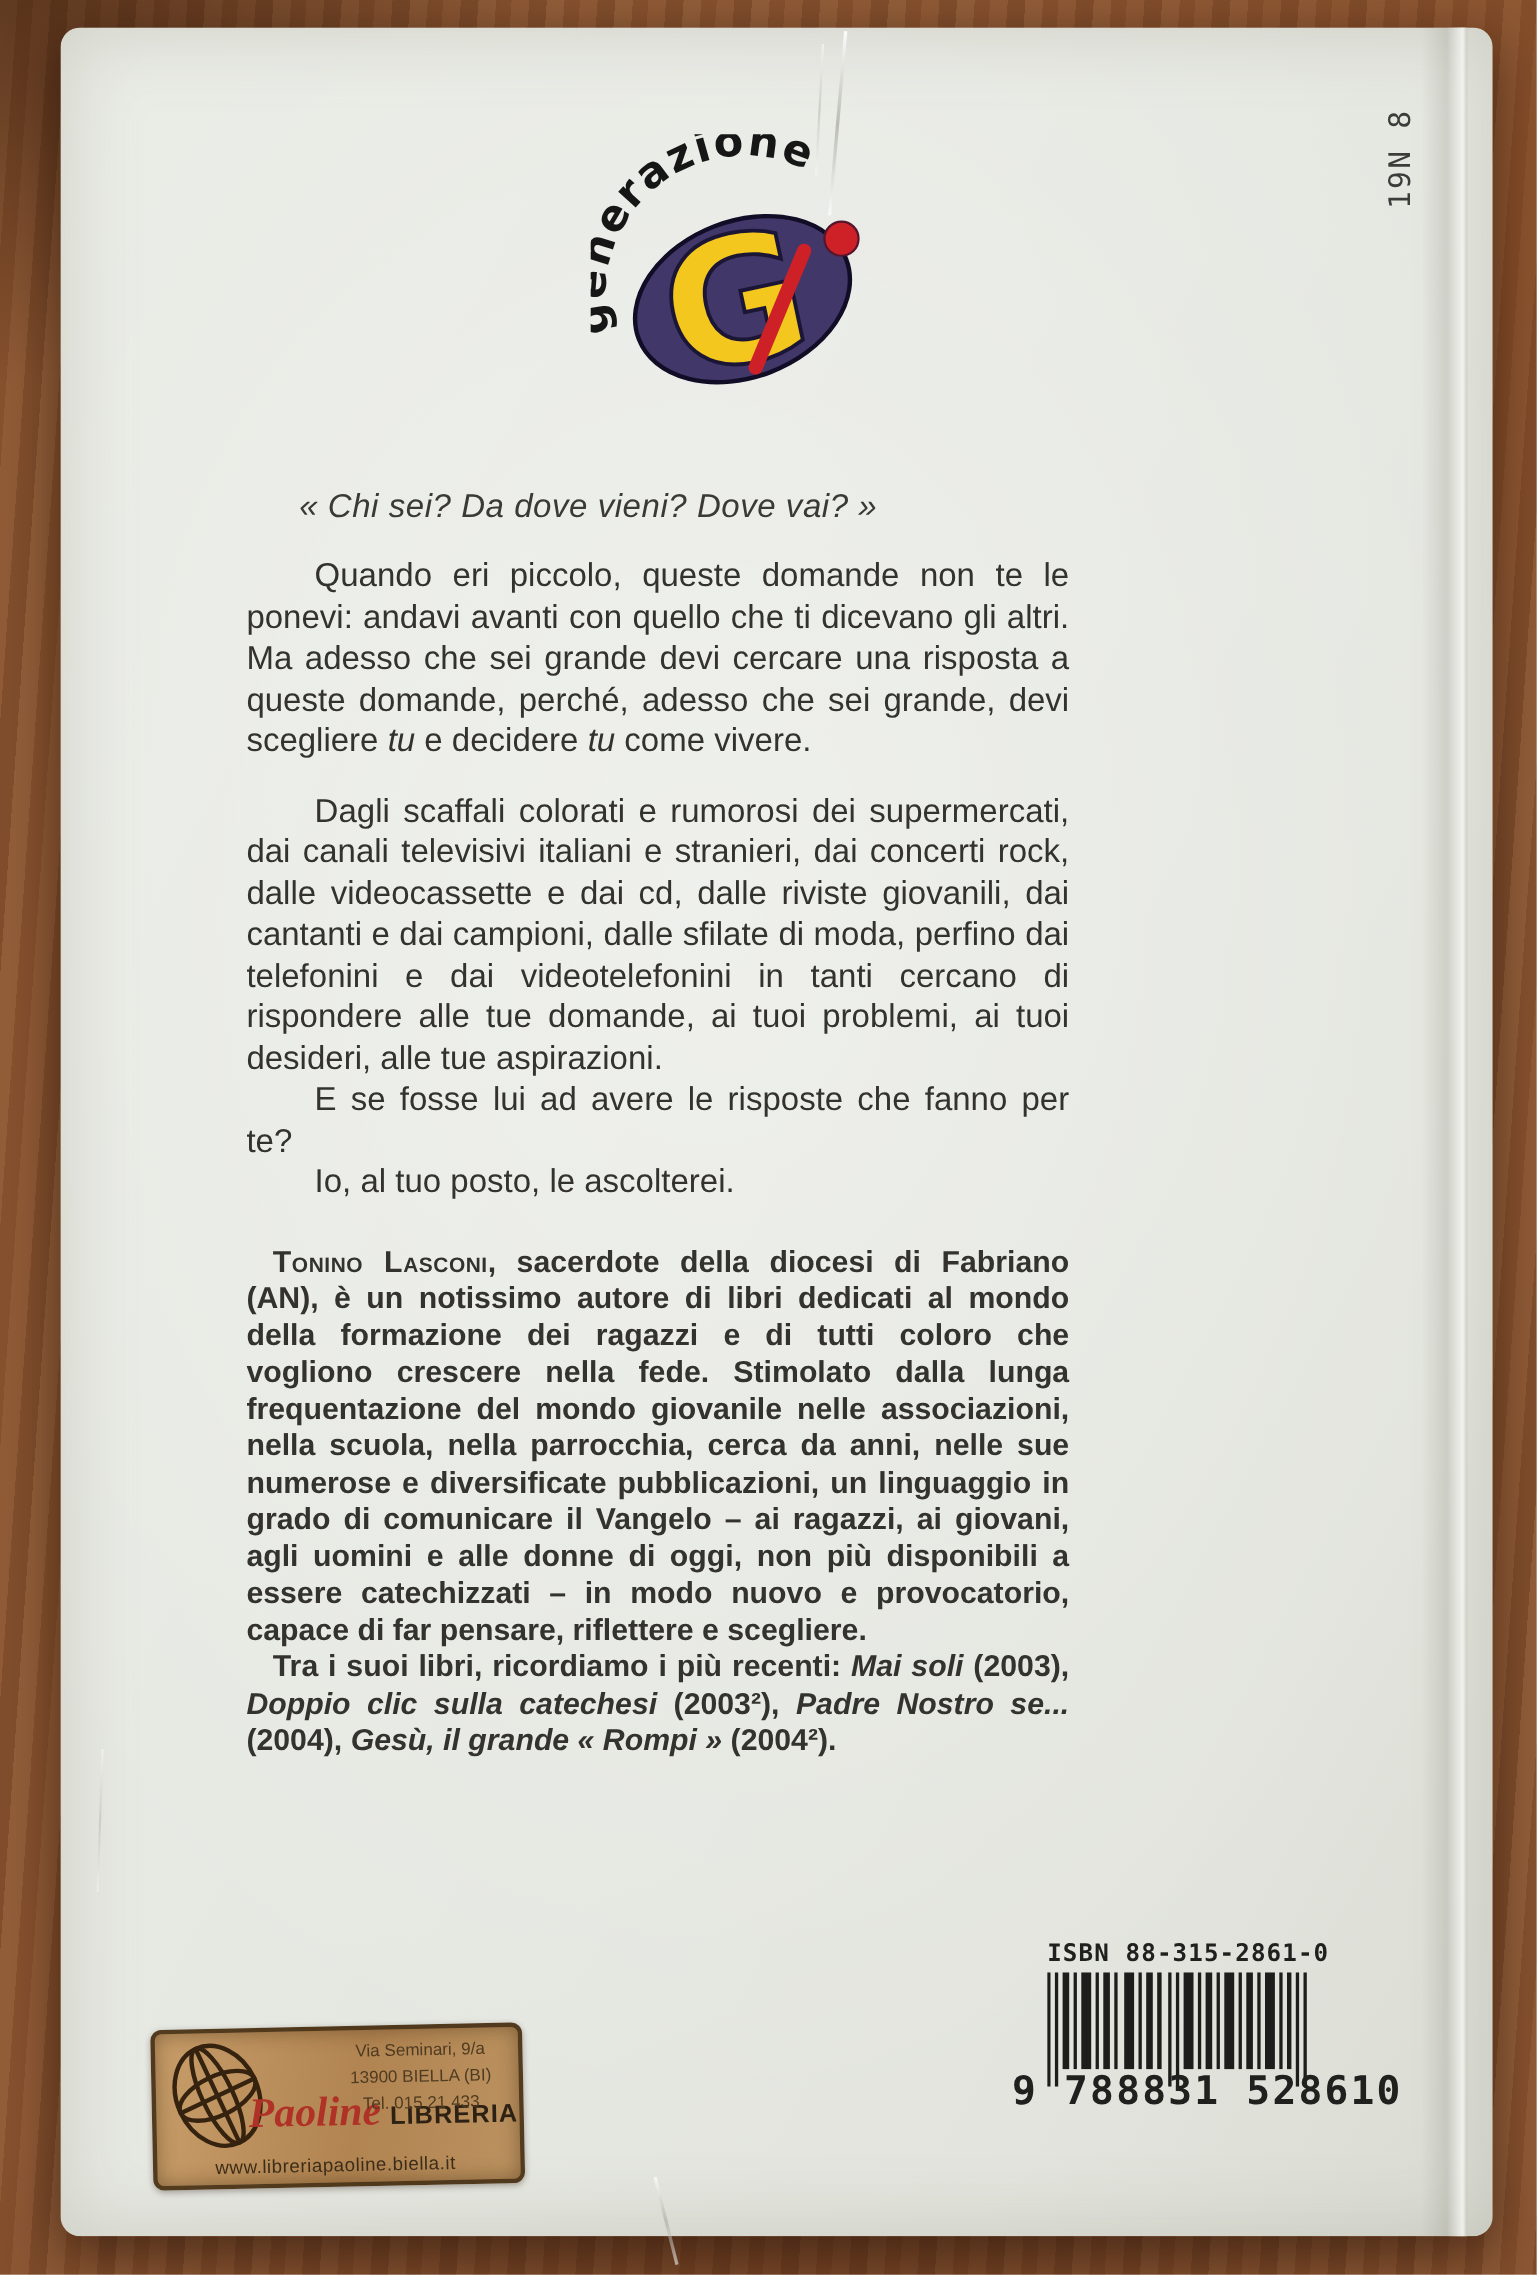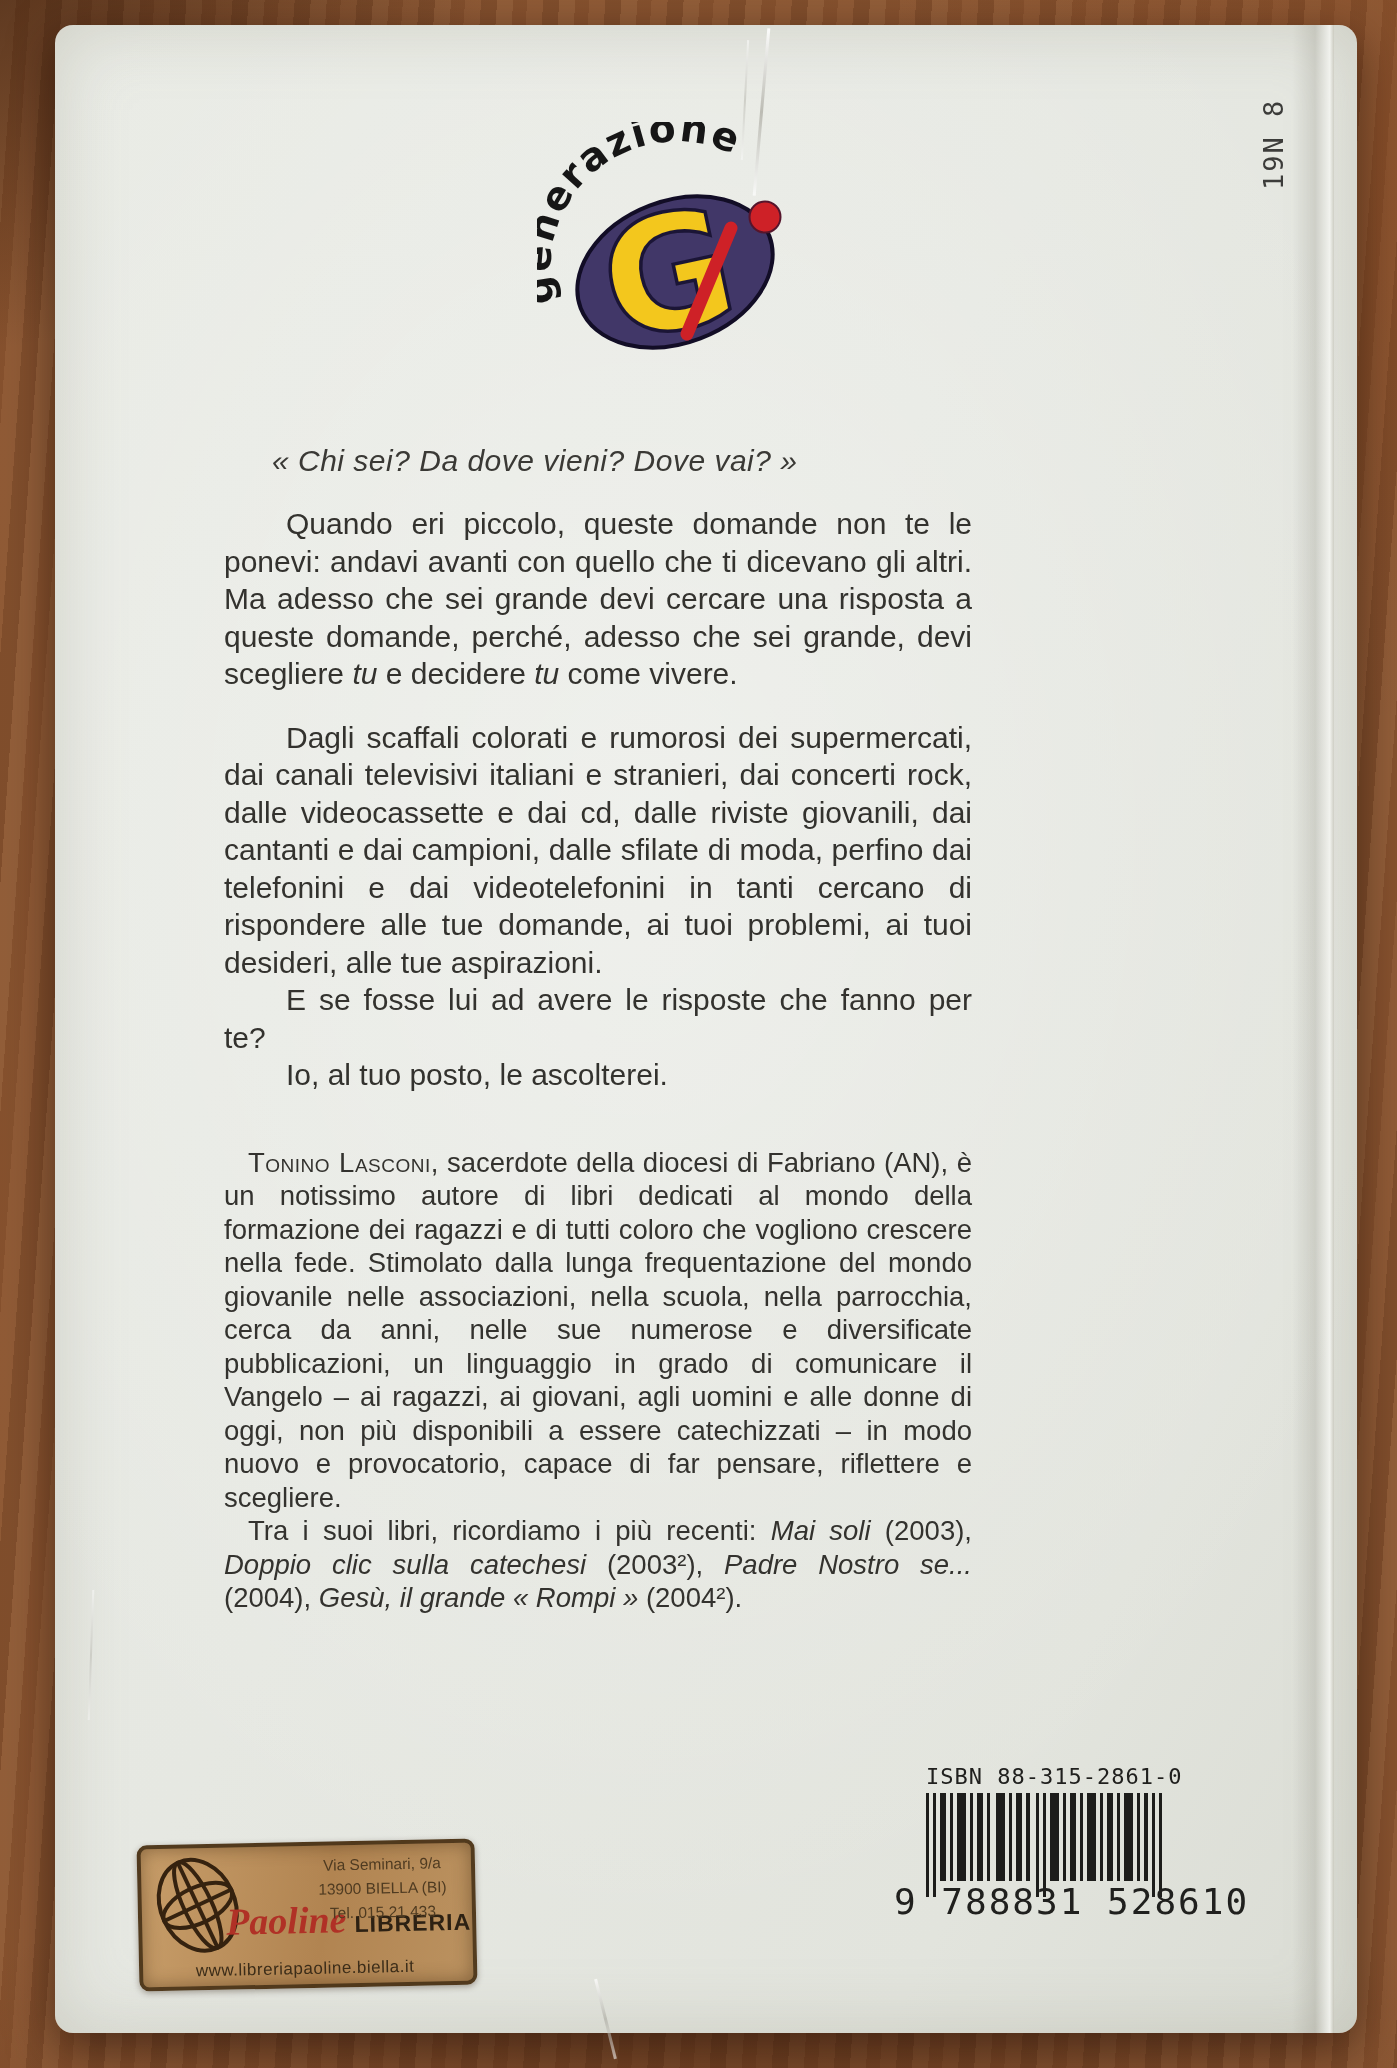--- a/index.html
+++ b/index.html
@@ -37,27 +37,27 @@
 
   
   .logo{position:absolute;left:537px;top:122px;width:272px;height:252px;}
 
   
   .quote{position:absolute;left:272px;top:444px;font-size:30px;font-style:italic;color:#3a3935;letter-spacing:.5px;}
   .textcol{position:absolute;left:224px;top:505px;width:748px;color:#33322e;}
   .textcol p{margin:0;font-size:30px;line-height:37.5px;text-align:justify;text-indent:62px;
     hyphens:auto;-webkit-hyphens:auto;}
   .textcol p.sp{margin-top:26px;}
-  .bio{margin-top:52px;}
+  .bio{margin-top:36px;font-weight:bold;}
   .bio p{font-size:27.5px;line-height:33.5px;text-indent:24px;}
   .it{font-style:italic;}
   .sc{font-variant:small-caps;letter-spacing:.5px;}
 
   
-  .isbn{position:absolute;left:894px;top:1764px;width:290px;color:#20201e;}
+  .isbn{position:absolute;left:920px;top:1764px;width:290px;color:#20201e;font-weight:bold;}
   .isbn-label{font-family:"DejaVu Sans Mono",monospace;font-size:22px;letter-spacing:1px;margin-left:32px;white-space:nowrap;}
   .isbn svg{display:block;margin-left:32px;margin-top:4px;}
   .isbn-digits{font-family:"DejaVu Sans Mono",monospace;font-size:36px;letter-spacing:2px;margin-top:-16px;white-space:nowrap;}
 
   
   .sticker{position:absolute;left:138px;top:1842px;width:330px;height:138px;border-radius:10px;
     transform:rotate(-1.2deg);
     background:linear-gradient(100deg,#c79d69 0%,#b18451 55%,#bb9260 100%);
     border:4px solid rgba(62,42,18,.85);
     box-shadow:inset 0 0 18px rgba(60,38,14,.45), 0 2px 6px rgba(40,20,8,.35);}

